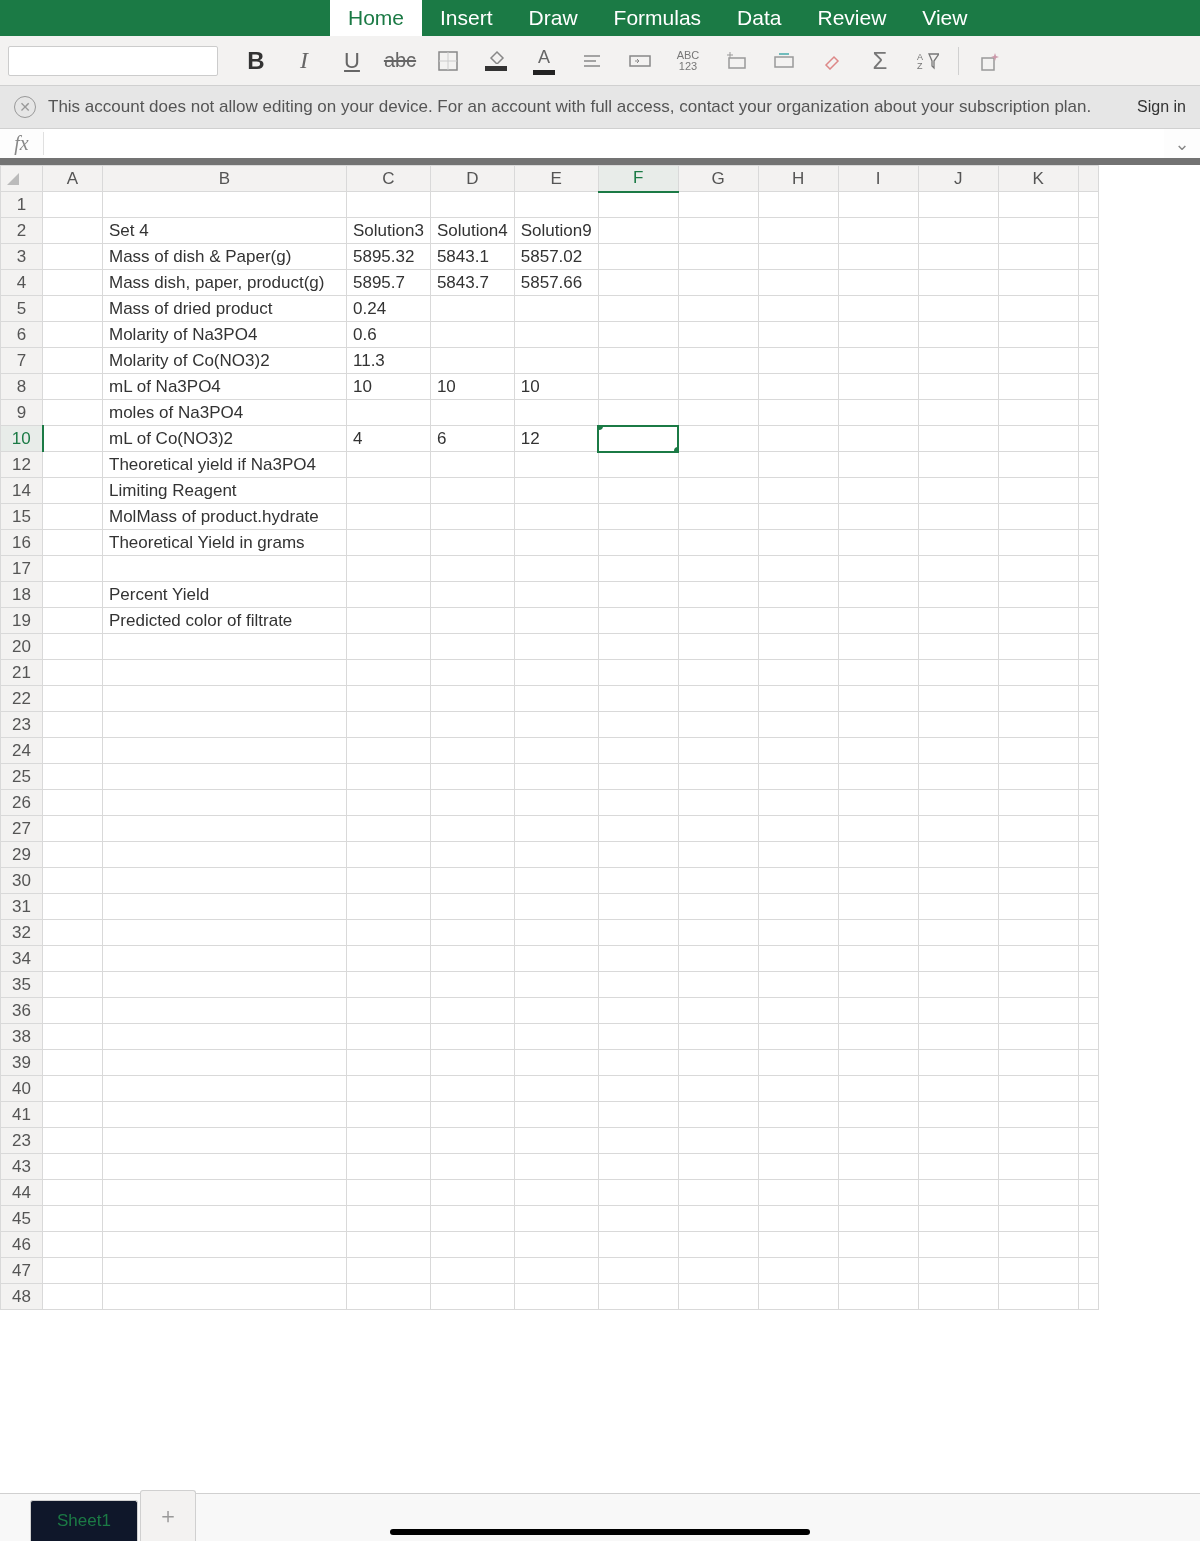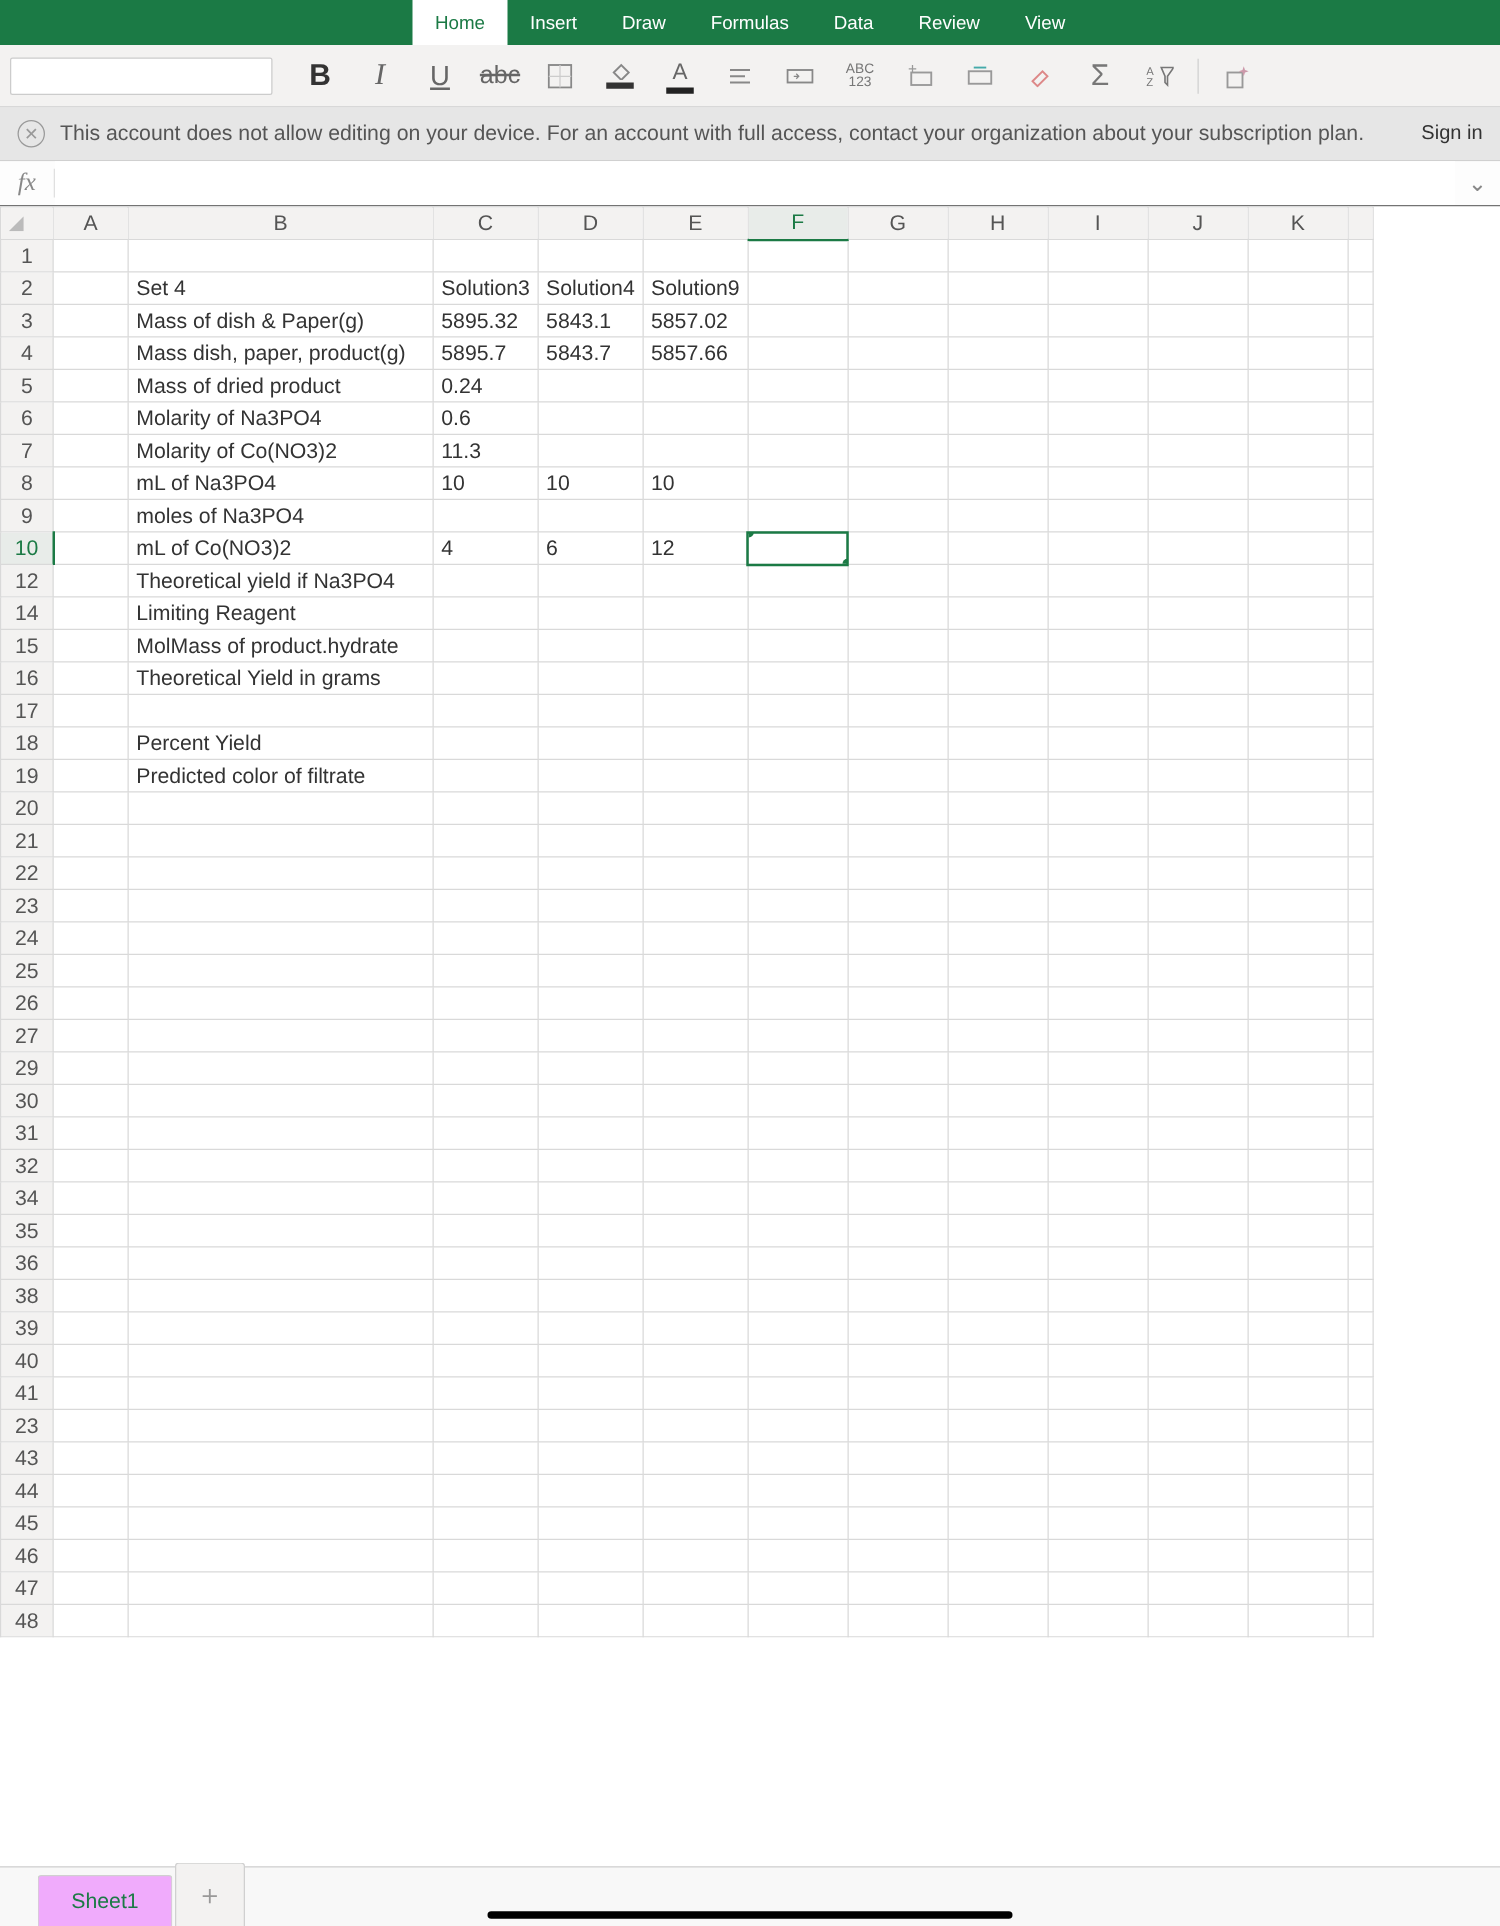--- a/index.html
+++ b/index.html
@@ -15,21 +15,21 @@
 .ribbon-tabs {
   background: #1b7a45;
   display: flex;
   align-items: center;
   height: 36px;
   padding-left: 330px;
   color: #fff;
 }
 .ribbon-tab {
   padding: 8px 18px;
-  font-size: 15px;
+  font-size: 21px;
   cursor: pointer;
   height: 100%;
   display: flex;
   align-items: center;
 }
 .ribbon-tab.active {
   background: #fff;
   color: #1b7a45;
   font-weight: 500;
 }
@@ -88,21 +88,21 @@
   display:flex; align-items:center; justify-content:center;
   font-size: 14px; color:#999; margin-right: 12px;
   flex-shrink:0;
 }
 .warning-txt { flex: 1; line-height: 1.3; }
 .signin { color: #333; font-size: 16px; margin-left: 16px; cursor:pointer; }
 
 
 .formula-bar {
   height: 36px;
-  border-bottom: 1px solid #737373;
+  border-bottom: 7px solid #737373;
   display: flex;
   align-items: center;
   background: #fdfdfd;
 }
 .fx {
   width: 44px;
   font-style: italic;
   font-family: Georgia, serif;
   font-size: 20px;
   color: #888;
@@ -177,21 +177,21 @@
   background: #f8f8f8;
   border-top: 1px solid #d0d0d0;
   display: flex;
   align-items: end;
   padding: 0 30px;
 }
 .sheet-tab {
   padding: 10px 26px;
   border: 1px solid #d0d0d0;
   border-bottom: none;
-  background: #f0abfc;
+  background: #0f172a;
   color: #1b7a45;
   font-size: 17px;
   border-radius: 3px 3px 0 0;
   margin-right: 2px;
 }
 .add-sheet {
   padding: 10px 16px;
   color: #999;
   font-size: 22px;
   background:#f3f2f1;

